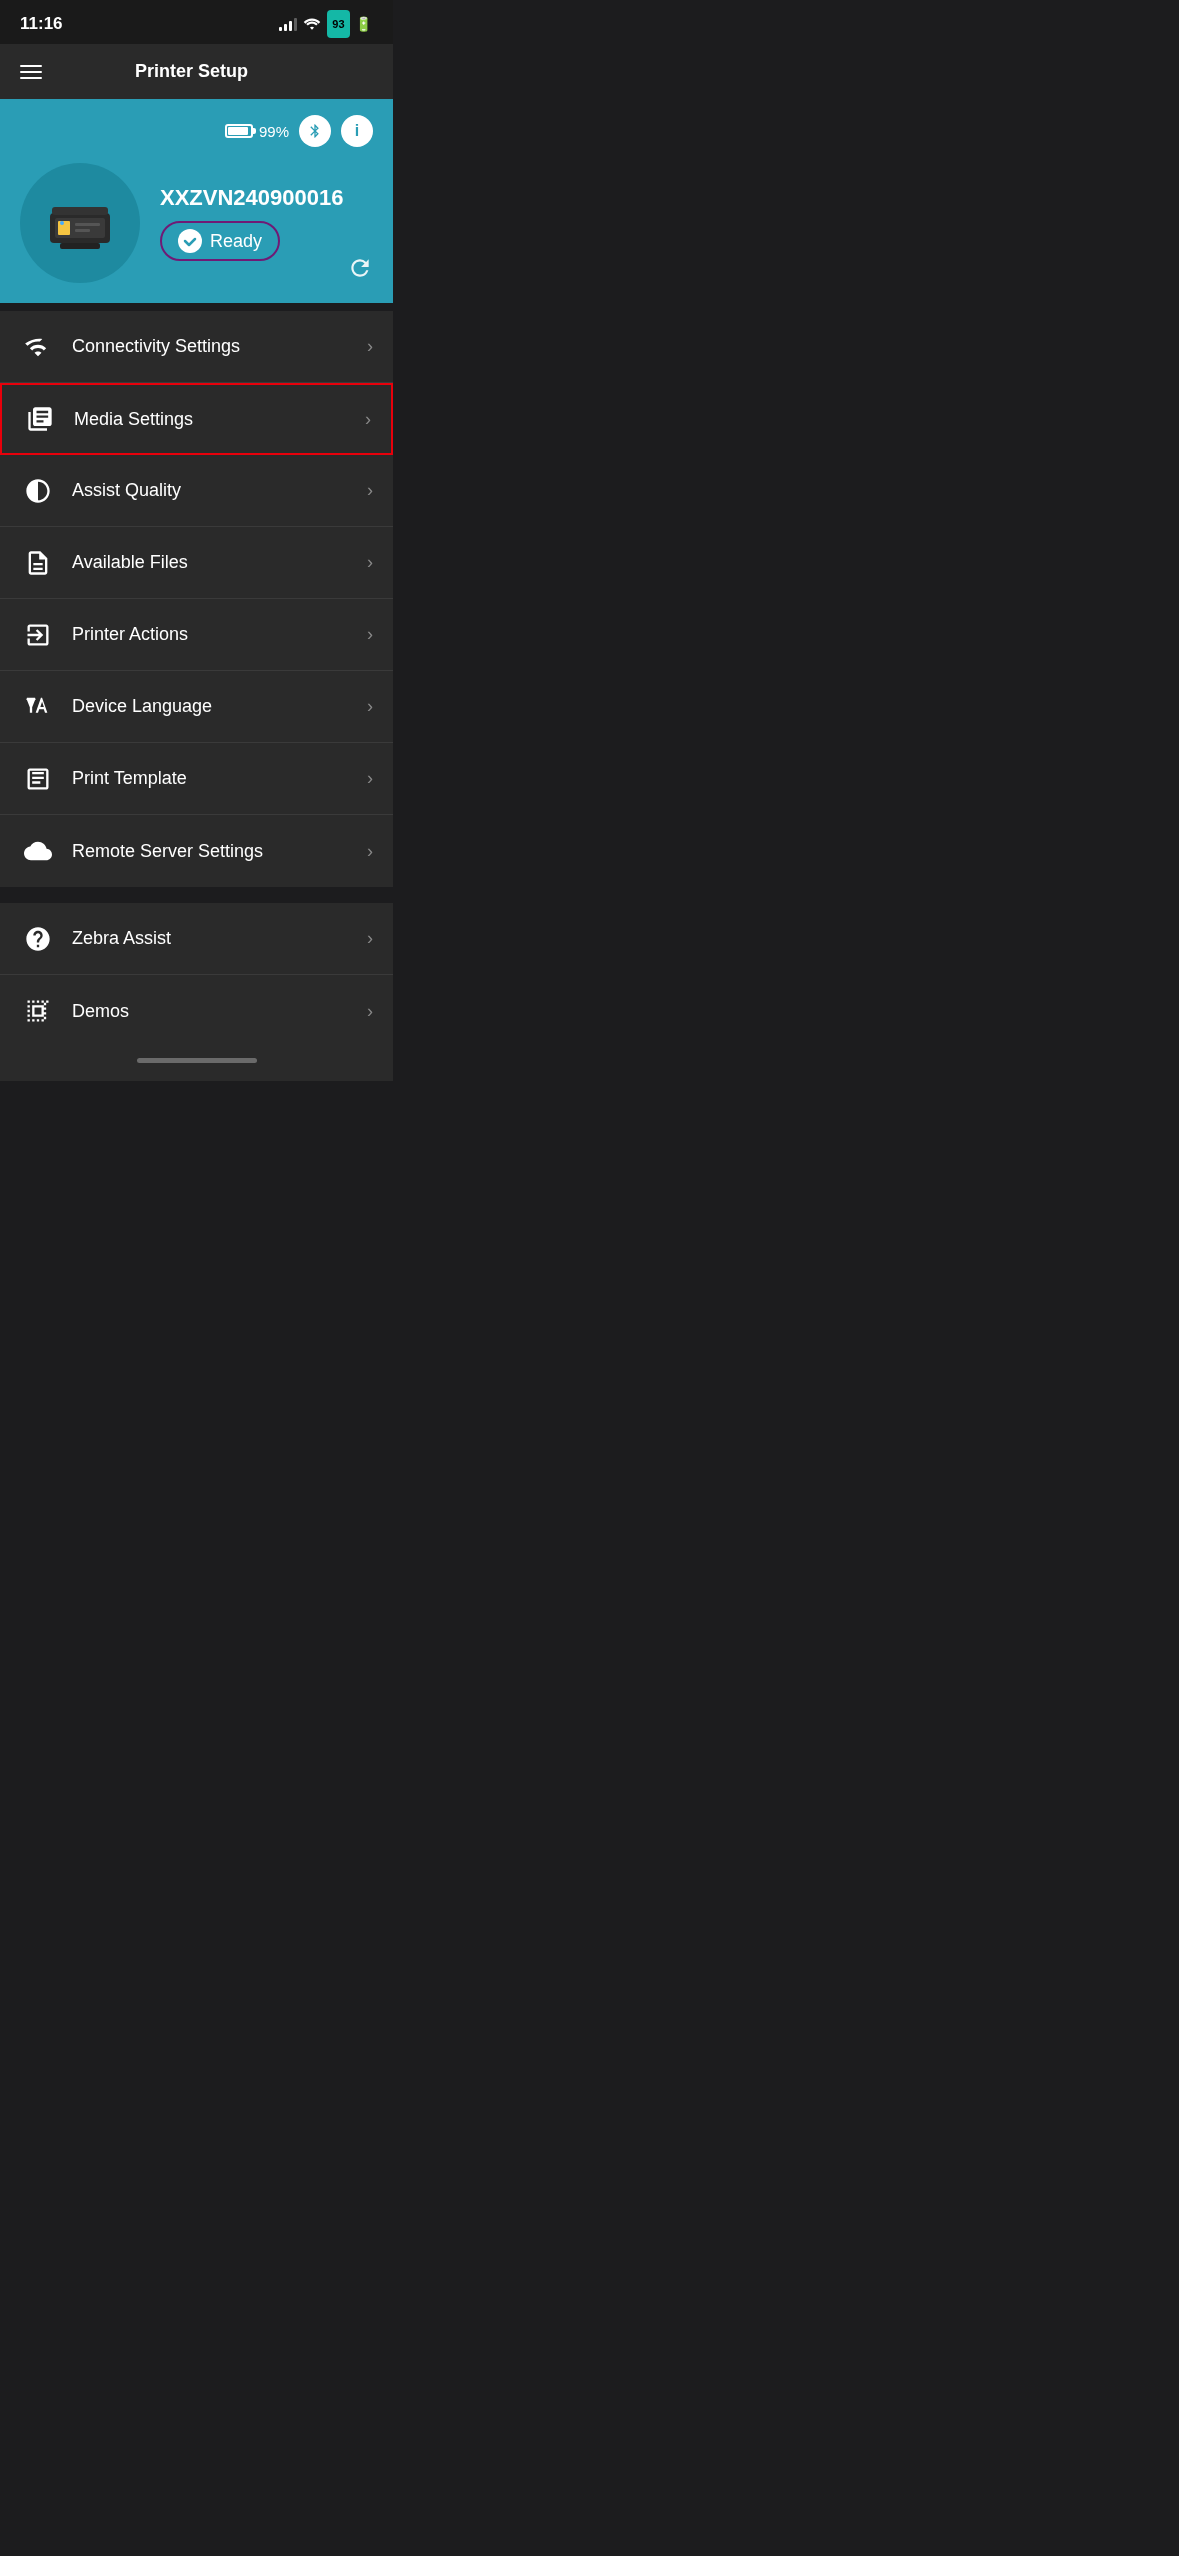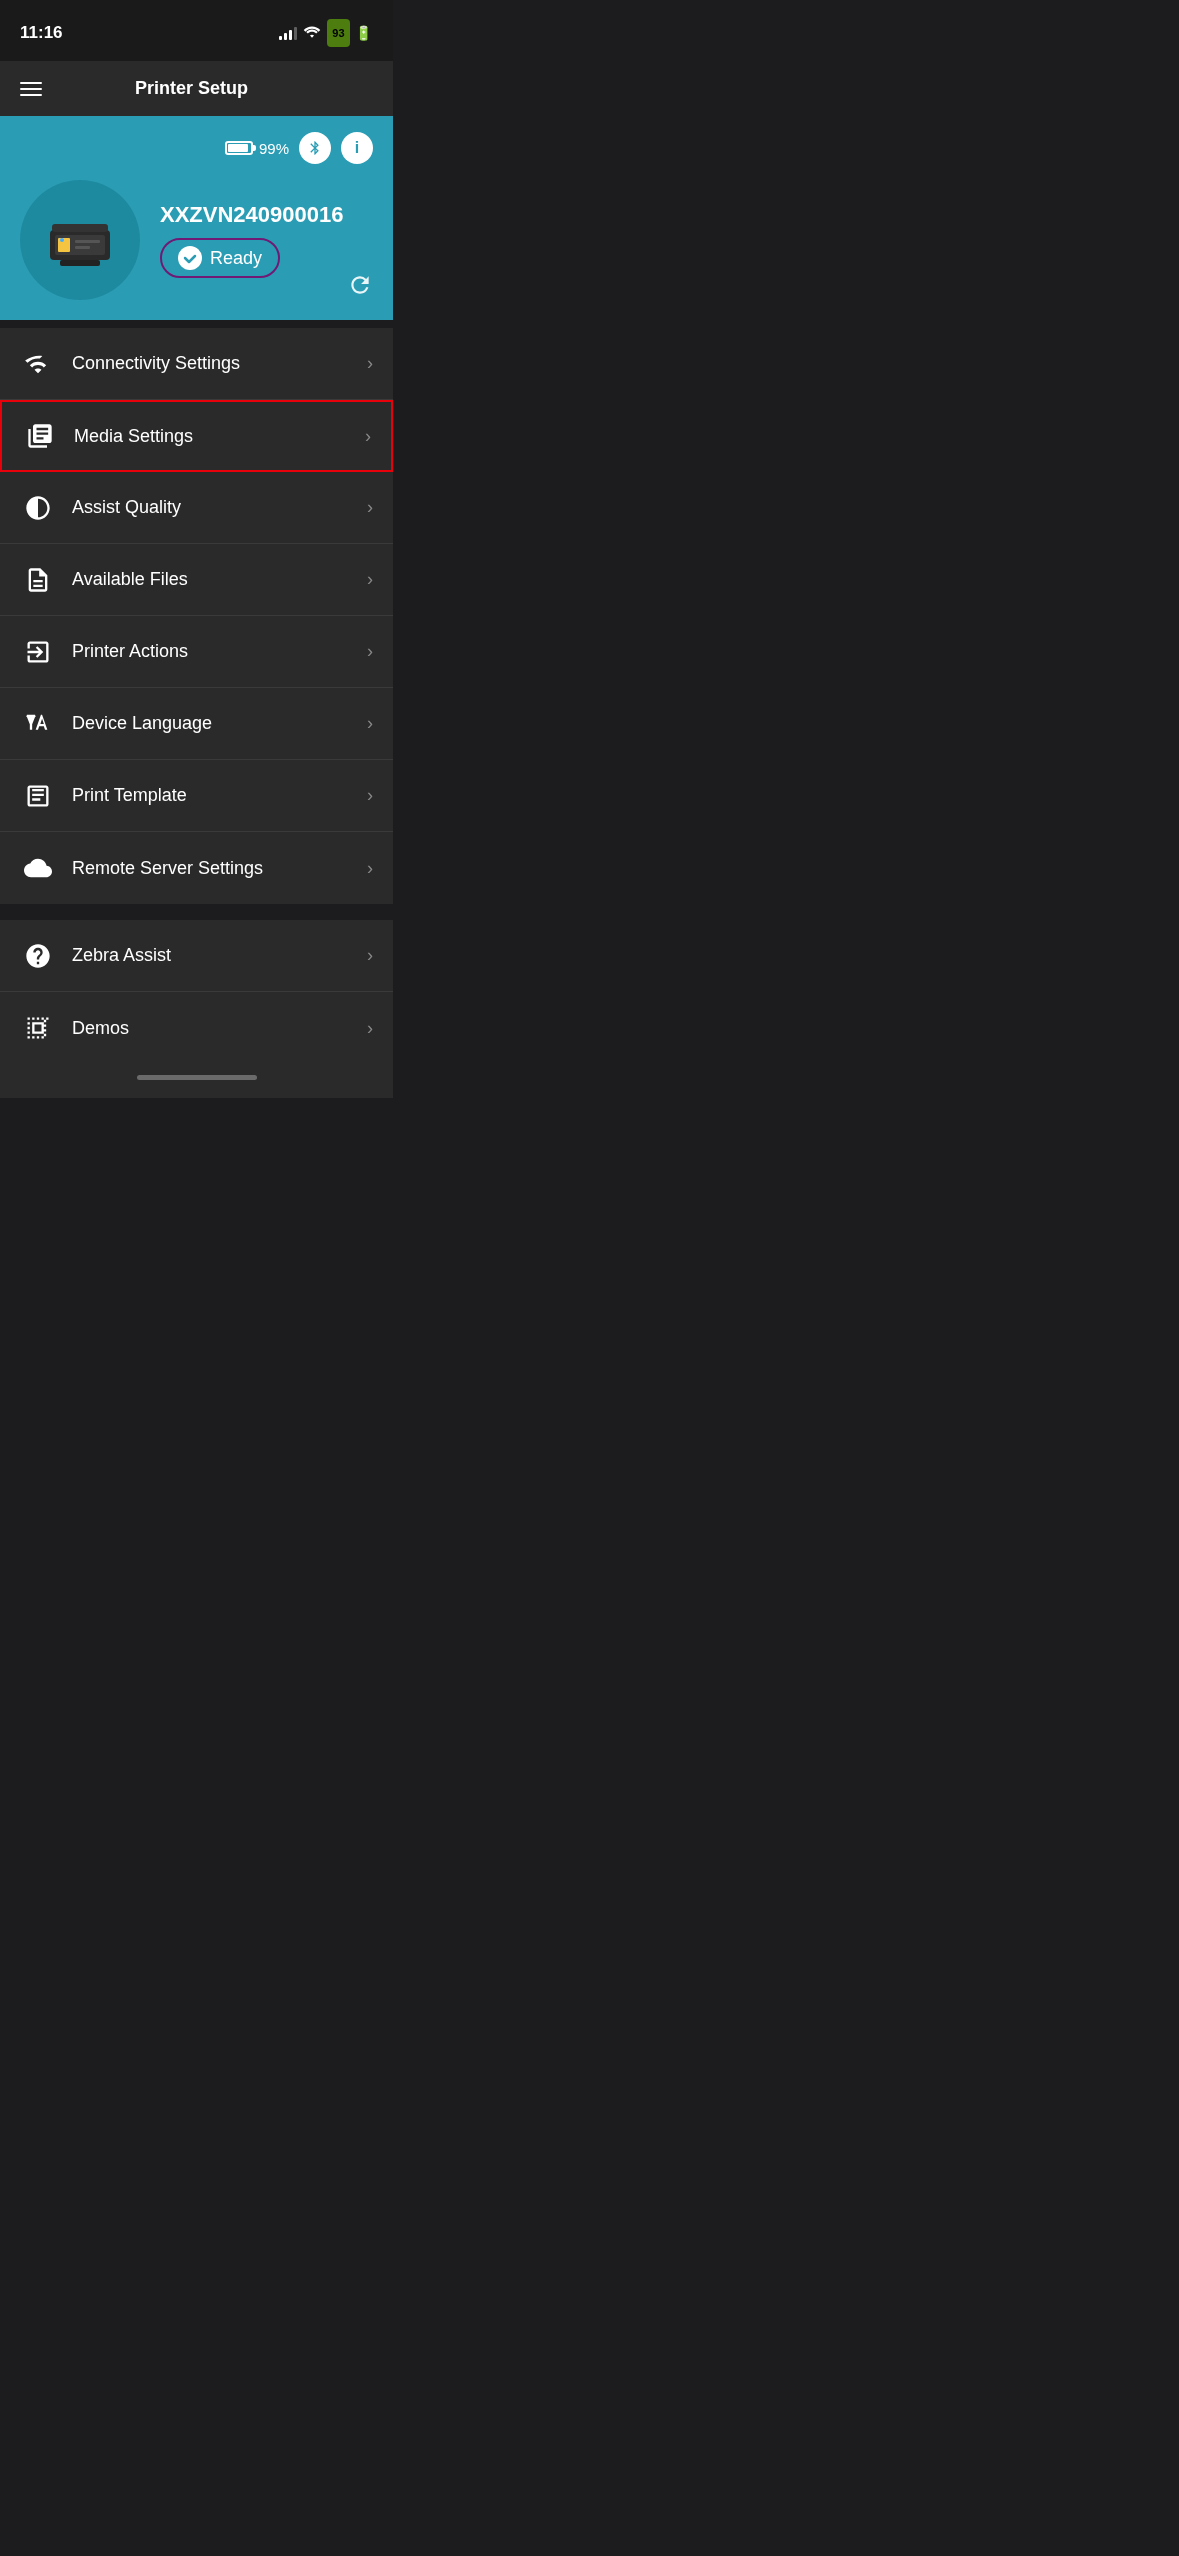--- a/index.html
+++ b/index.html
@@ -14,21 +14,21 @@
       overflow-x: hidden;
     }
 
     
     .status-bar {
       background: #1a1a1a;
       display: flex;
       justify-content: space-between;
       align-items: center;
       padding: 12px 20px 8px;
-      height: 61px;
+      height: 44px;
     }
 
     .status-time {
       font-size: 17px;
       font-weight: 600;
       color: #fff;
     }
 
     .status-icons {
       display: flex;
@@ -43,21 +43,21 @@
       height: 14px;
     }
 
     .signal-bar {
       width: 3px;
       background: #fff;
       border-radius: 1px;
     }
 
     .battery-badge {
-      background: #4d7c0f;
+      background: #14b8a6;
       color: #000;
       font-size: 11px;
       font-weight: 700;
       padding: 8px 5px;
       border-radius: 4px;
     }
 
     
     .nav-bar {
       background: #2a2a2a;

